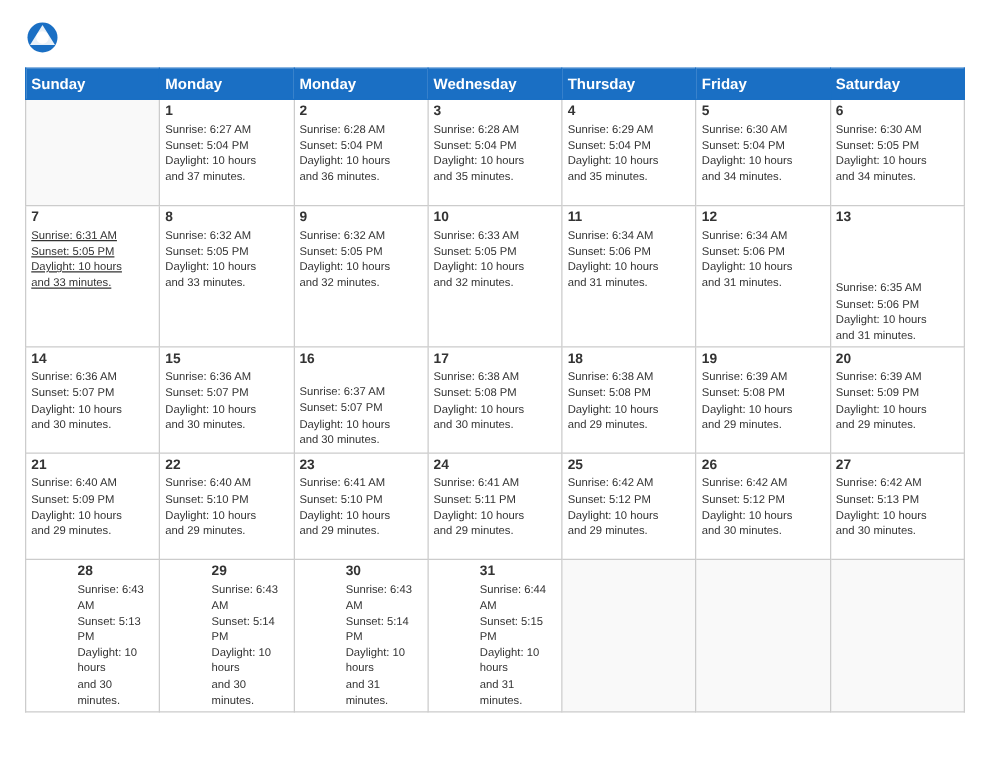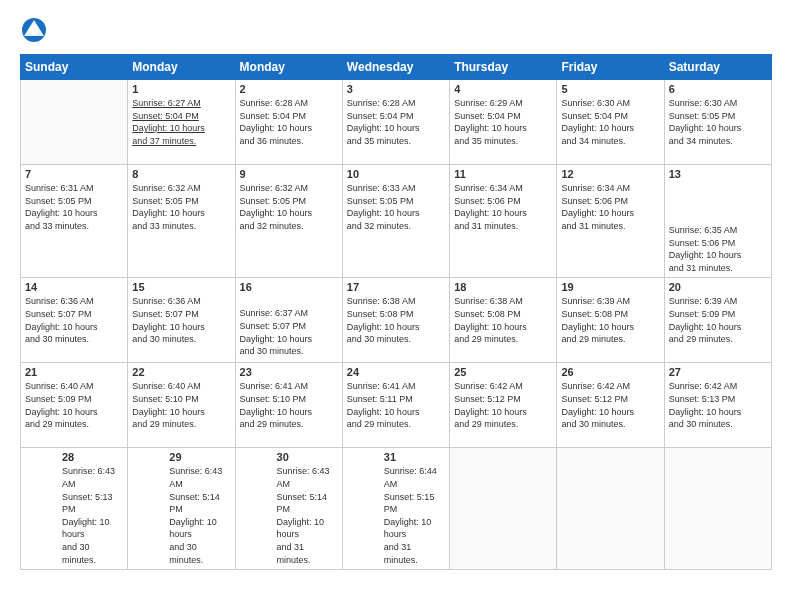--- a/index.html
+++ b/index.html
@@ -124,21 +124,21 @@
           <th>Thursday</th>
           <th>Friday</th>
           <th>Saturday</th>
         </tr>
     </thead>
     <tbody id="calendar-body">
     <tr>
           <td class="empty"></td>
           <td>
             <div class="day-num">1</div>
-            <div class="day-info" style="white-space: pre-line; text-decoration: underline;">Sunrise: 6:27 AM
+            <div class="day-info" style="white-space: pre-line;">Sunrise: 6:27 AM
 Sunset: 5:04 PM
 Daylight: 10 hours
 and 37 minutes.</div>
           </td>
           <td>
             <div class="day-num">2</div>
             <div class="day-info" style="white-space: pre-line;">Sunrise: 6:28 AM
 Sunset: 5:04 PM
 Daylight: 10 hours
 and 36 minutes.</div>
@@ -168,21 +168,21 @@
             <div class="day-num">6</div>
             <div class="day-info" style="white-space: pre-line;">Sunrise: 6:30 AM
 Sunset: 5:05 PM
 Daylight: 10 hours
 and 34 minutes.</div>
           </td>
         </tr>
         <tr>
           <td>
             <div class="day-num">7</div>
-            <div class="day-info" style="white-space: pre-line;">Sunrise: 6:31 AM
+            <div class="day-info" style="white-space: pre-line; text-decoration: underline;">Sunrise: 6:31 AM
 Sunset: 5:05 PM
 Daylight: 10 hours
 and 33 minutes.</div>
           </td>
           <td>
             <div class="day-num">8</div>
             <div class="day-info" style="white-space: pre-line;">Sunrise: 6:32 AM
 Sunset: 5:05 PM
 Daylight: 10 hours
 and 33 minutes.</div>

